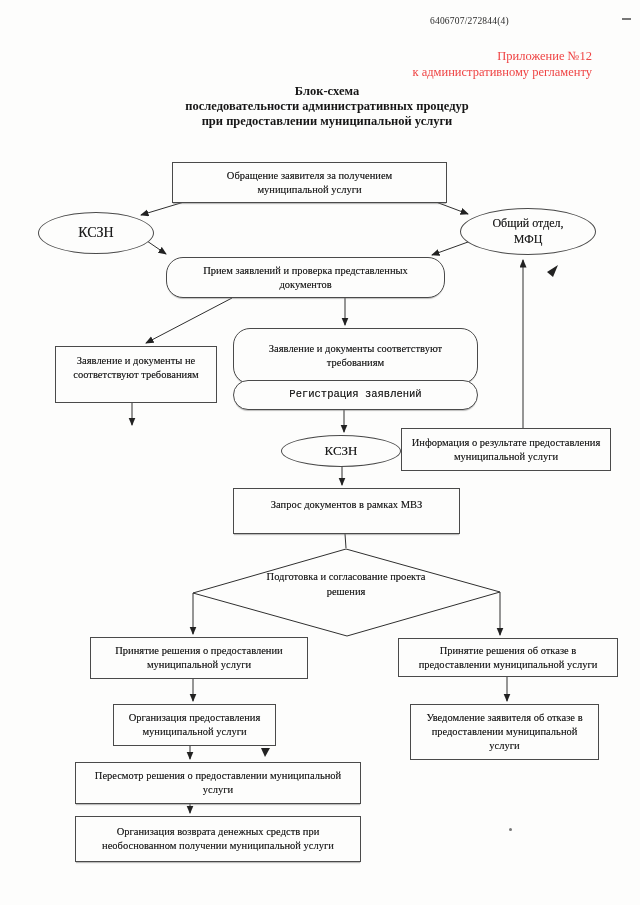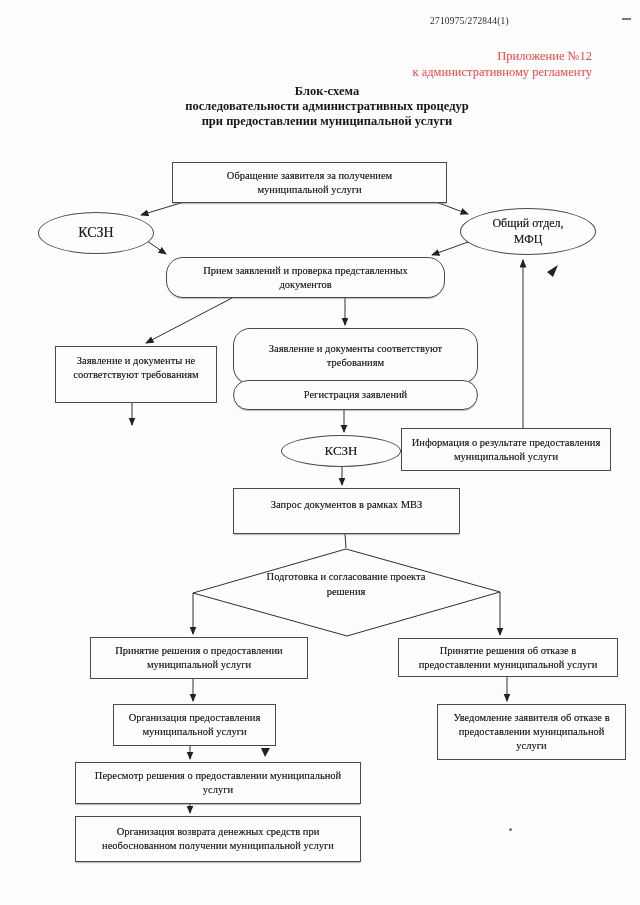--- a/index.html
+++ b/index.html
@@ -42,54 +42,54 @@
   .node.sq { border-radius:17px; }
   .node.scanline { box-shadow:0 2px 1px -1px rgba(110,110,110,.45); }
   .ellipse { border-radius:50%; }
 
   #n-start      { left:172px; top:162px; width:275px; height:41px; padding:2px 24px; }
   #e-kszn1      { left:38px;  top:212px; width:116px; height:42px; font-size:14px; }
   #e-obshchiy   { left:460px; top:208px; width:136px; height:47px; font-size:12px; padding:0 16px; }
   #n-priem      { left:166px; top:257px; width:279px; height:41px; }
   #n-nesootv    { left:55px;  top:346px; width:162px; height:57px; align-items:flex-start; padding-top:7px; }
   #n-sootv      { left:233px; top:328px; width:245px; height:56px; }
-  #n-registr    { left:233px; top:380px; width:245px; height:30px; }
+  #n-registr    { left:233px; top:380px; width:245px; height:30px;font-family:Liberation Mono, monospace; }
   #n-otkazpriem { left:87px;  top:428px; width:96px;  height:50px; padding:2px 5px; }
   #e-kszn2      { left:281px; top:435px; width:120px; height:32px; font-size:13px; }
   #n-info       { left:401px; top:428px; width:210px; height:43px; padding:2px 6px; }
   #n-zapros     { left:233px; top:488px; width:227px; height:46px; align-items:flex-start; padding-top:9px; }
   .diamond-label{
     position:absolute; z-index:2; left:246px; top:570px; width:200px;
     text-align:center; font-size:10.5px; line-height:1.4;
     text-shadow:0 0 .4px rgba(20,20,20,.55);
   }
   #n-reshpred   { left:90px;  top:637px; width:218px; height:42px; }
   #n-reshotkaz  { left:398px; top:638px; width:220px; height:39px; padding:2px 8px; }
   #n-orgpred    { left:113px; top:704px; width:163px; height:42px; padding:2px 6px; }
-  #n-uved       { left:410px; top:704px; width:189px; height:56px; padding:2px 8px;margin-left:27px; }
+  #n-uved       { left:410px; top:704px; width:189px; height:56px; padding:2px 8px; }
   #n-peresmotr  { left:75px;  top:762px; width:286px; height:42px; }
   #n-vozvrat    { left:75px;  top:816px; width:286px; height:46px; padding:12px 8px; }
 
   svg.connectors { position:absolute; left:0; top:0; z-index:1; }
   svg.connectors line, svg.connectors polygon.diamond {
     stroke:#2f2f2f; stroke-width:1;
   }
   svg.connectors polygon.diamond { fill:#fdfdfc; }
 
   
   .speck { position:absolute; background:#777; z-index:3; }
   #speck1 { left:622px; top:18px; width:9px; height:2px; }
   #speck2 { left:509px; top:828px; width:3px; height:3px; border-radius:50%; }
 </style>
 </head>
 <body>
 
 <div class="page">
 
-  <div class="doc-number">2710975/272844(1)</div>
+  <div class="doc-number">6406707/272844(4)</div>
 
   <div class="appendix">
     <div>Приложение №12</div>
     <div>к административному регламенту</div>
   </div>
 
   <div class="title">
     <div>Блок-схема</div>
     <div>последовательности административных процедур</div>
     <div>при предоставлении муниципальной услуги</div>

